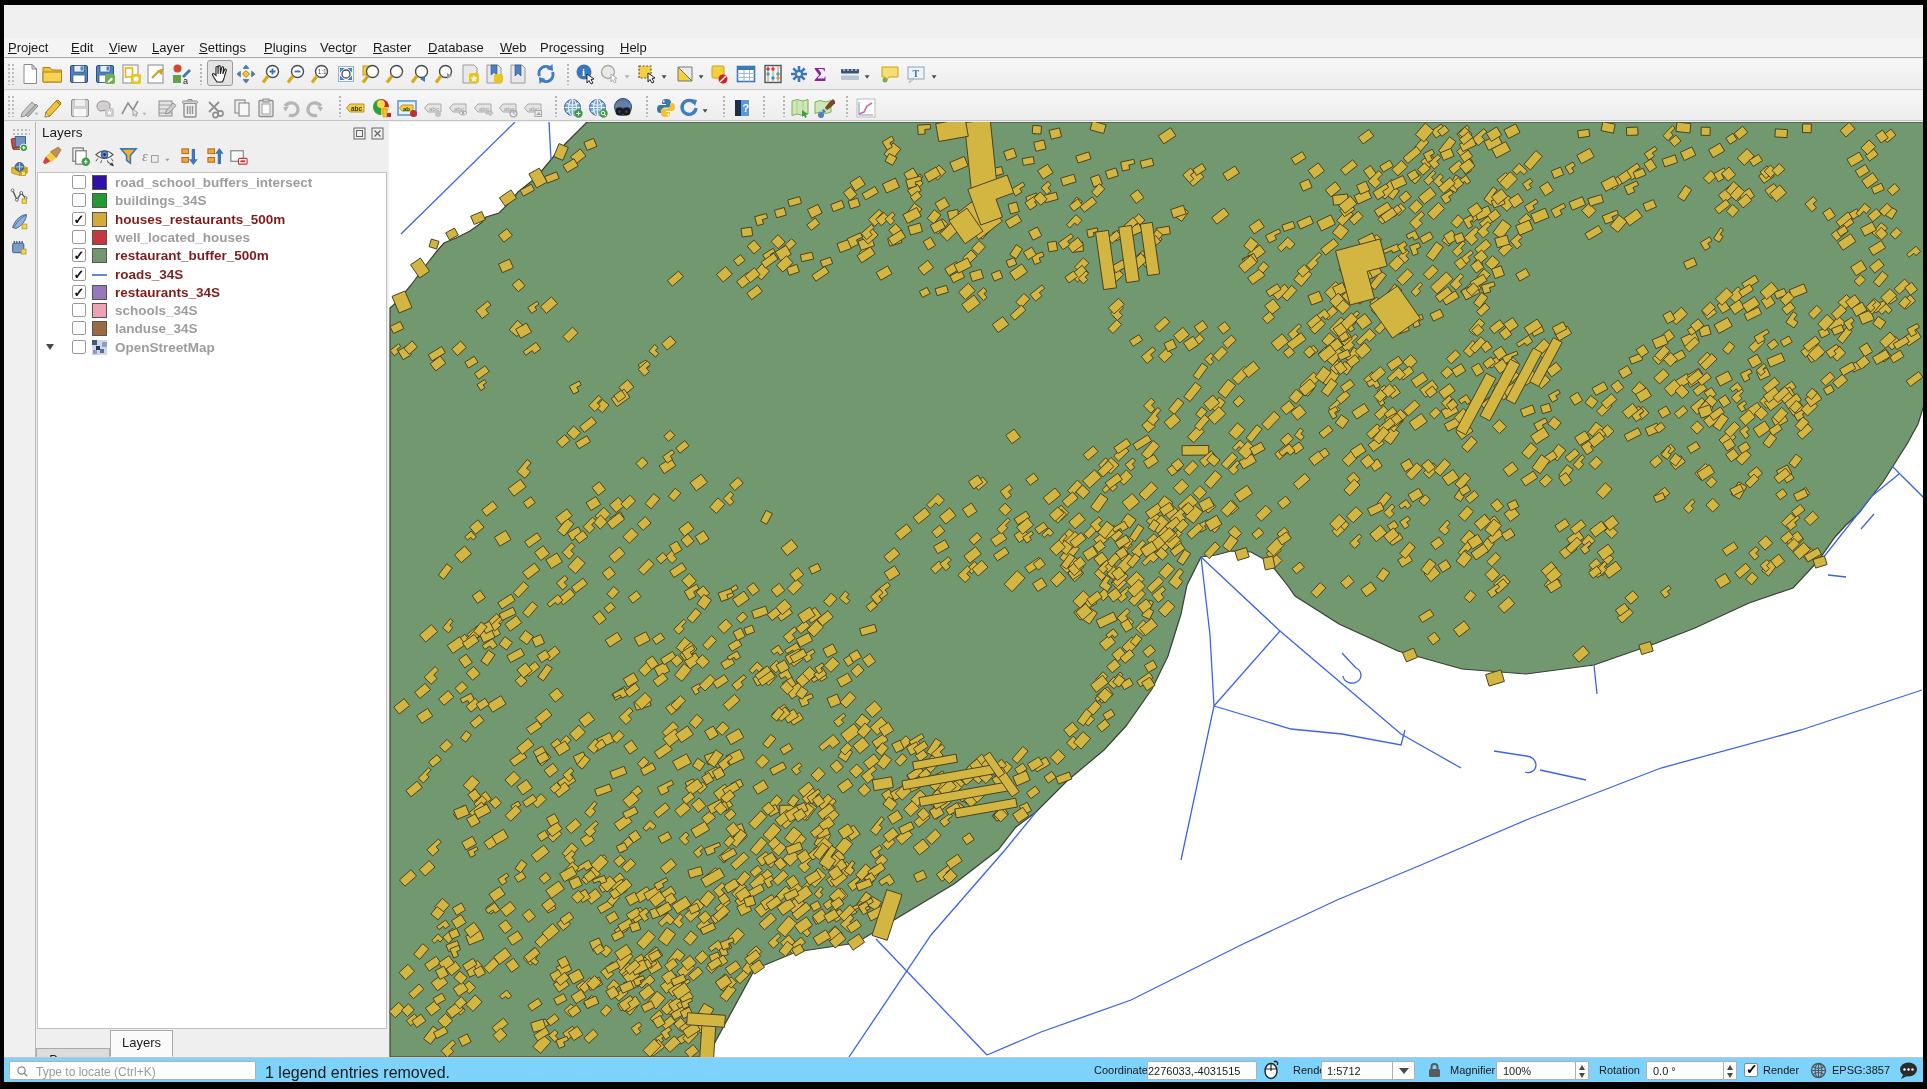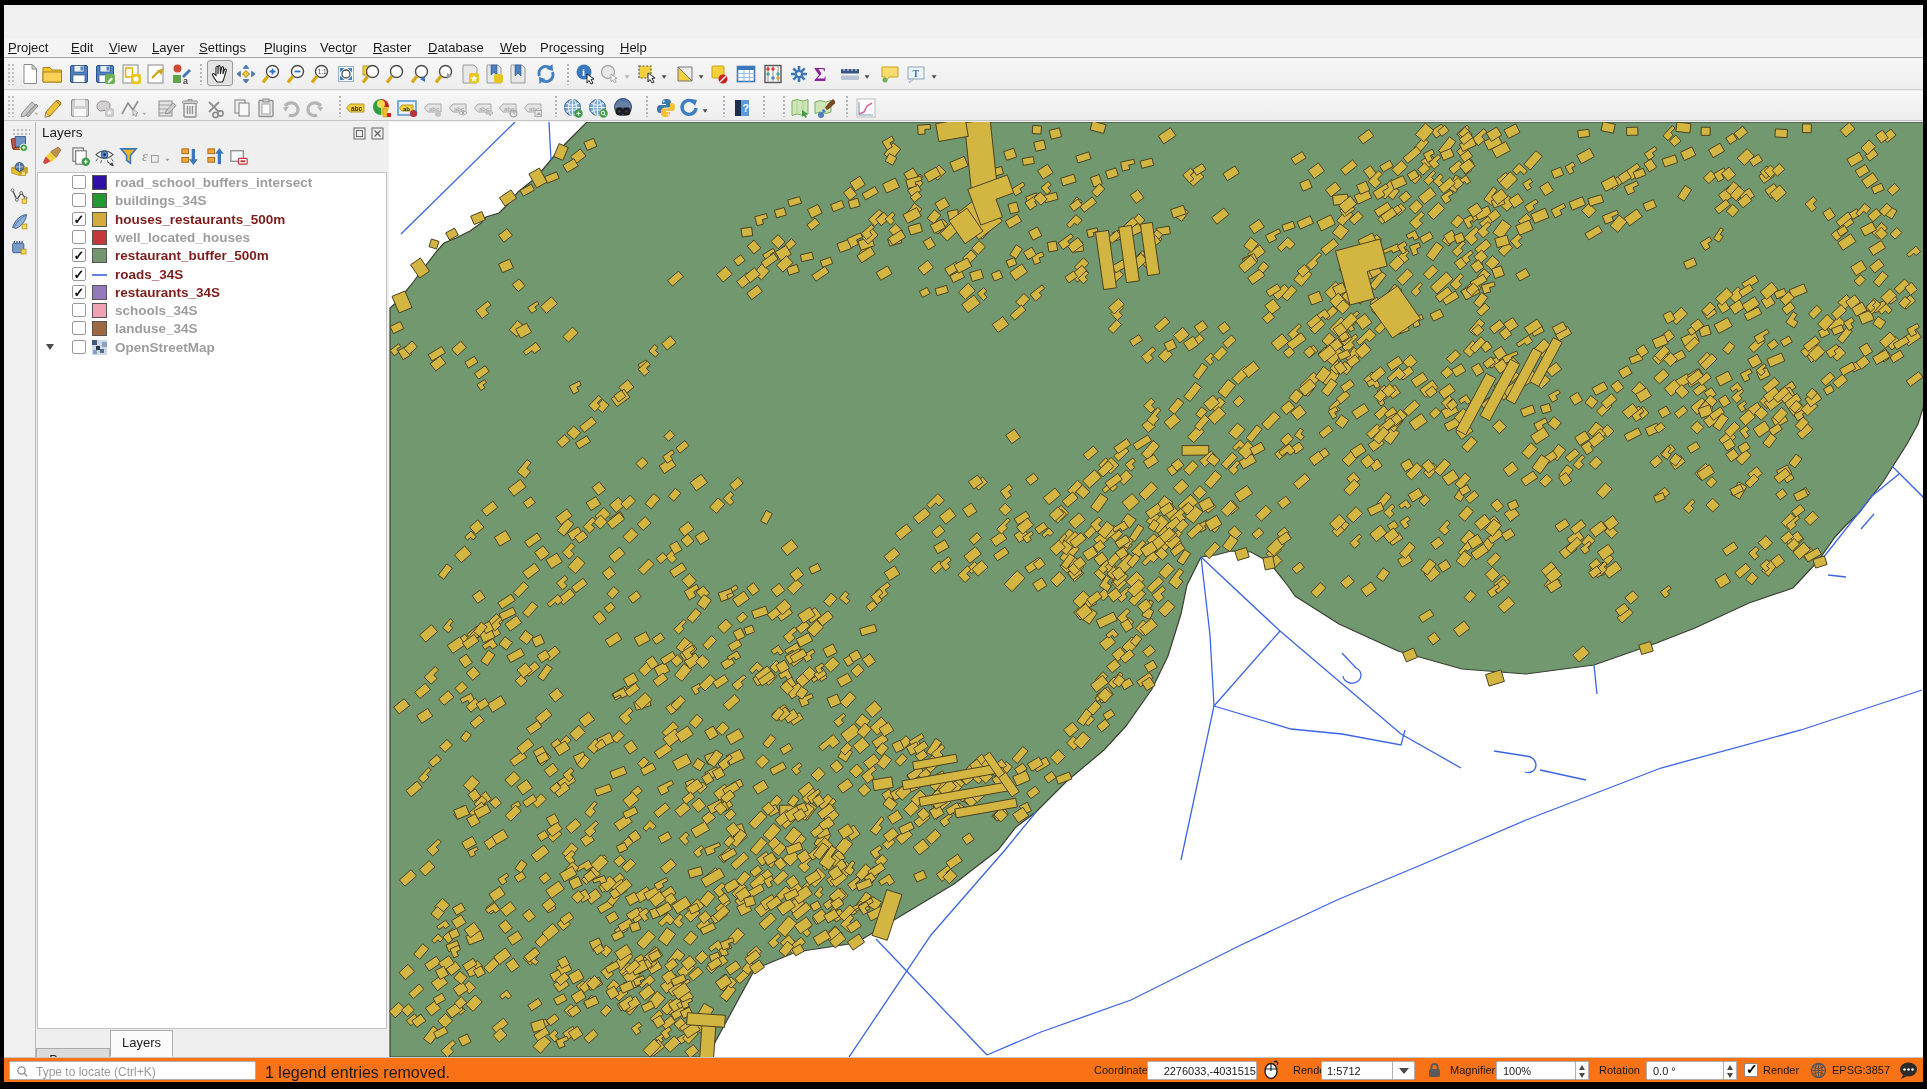--- a/index.html
+++ b/index.html
@@ -17,21 +17,21 @@
 #leftbar{position:absolute;left:0;top:117px;width:31px;height:932px;background:#f0f0f0;}
 #panel{position:absolute;left:31px;top:117px;width:355px;height:938px;background:#efefef;border-left:1px solid #b9b9b9;}
 #paneltitle{position:absolute;left:6px;top:3px;font-size:13.5px;color:#1c1c1c;}
 #layerlist{position:absolute;left:1px;top:50px;width:350px;height:857px;background:#fff;border:1px solid #c2c2c2;}
 .lrow{position:absolute;left:11px;width:100%;height:18px;}
 .cb{position:absolute;left:23px;top:1px;width:14px;height:14px;background:#fff;border:1px solid #9a9a9a;border-radius:2px;font-size:13px;line-height:13px;font-weight:bold;color:#111;text-align:center;}
 .sw{position:absolute;left:43px;top:1px;width:15px;height:15px;border:1px solid #555;}
 .lname{position:absolute;left:66px;top:1px;font-size:13.5px;font-weight:bold;}
 .gray{color:#9d9d9d;}
 .blk{color:#7f1d1d;}
-#statusbar{position:absolute;left:0;top:1052px;width:100%;height:25px;background:#f97316;border-top:1px solid #c6c6c6;}
+#statusbar{position:absolute;left:0;top:1052px;width:100%;height:25px;background:#7dd3fc;border-top:1px solid #c6c6c6;}
 .sbtext{position:absolute;top:6px;font-size:11px;color:#1a1a1a;}
 .sbbox{position:absolute;top:3px;height:19px;background:#fff;border:1px solid #b0b0b0;border-radius:2px;font-size:11px;color:#1a1a1a;}
 .spin{position:absolute;width:13px;height:19px;background:#fff;border:1px solid #b0b0b0;border-left:none;}
 .tab{position:absolute;top:0;height:23px;font-size:13px;color:#222;text-align:center;}
 #map{position:absolute;left:385px;top:117px;width:1534px;height:935px;background:#fff;}
 </style></head><body>
 <div id="win">
     <div id="menubar">
       <div class="menu" style="left:4px"><u>P</u>roject</div>
       <div class="menu" style="left:67px"><u>E</u>dit</div>
@@ -568,21 +568,21 @@
     <div id="statusbar">
       <div class="sbbox" style="left:5px;width:247px;">
         <svg class="abs" style="left:6px;top:3px" width="13" height="13" viewBox="0 0 13 13">
           <circle cx="5.5" cy="5.5" r="3.6" fill="none" stroke="#8a8a8a" stroke-width="1.3"></circle>
           <path d="M8.2 8.2l3 3" stroke="#8a8a8a" stroke-width="1.3"></path>
         </svg>
         <span style="position:absolute;left:26px;top:3px;color:#9a9a9a;font-size:12px">Type to locate (Ctrl+K)</span>
       </div>
       <div class="sbtext" style="left:261px;font-size:16px">1 legend entries removed.</div>
       <div class="sbtext" style="left:1090px">Coordinate</div>
-      <div class="sbbox" style="left:1143px;width:110px;text-align:right;padding-top:3px">2276033,-4031515</div>
+      <div class="sbbox" style="left:1143px;width:110px;text-align:left;padding-top:3px">2276033,-4031515</div>
       <svg class="abs" style="left:1258px;top:2px" width="18" height="20" viewBox="0 0 18 20">
         <ellipse cx="9" cy="11" rx="6" ry="7.5" fill="#fff" stroke="#222" stroke-width="1.4"></ellipse>
         <path d="M9 3.5V11M3 9h12" stroke="#222" stroke-width="1.2"></path>
         <path d="M12 2c2-2 5 1 3 3" fill="none" stroke="#222" stroke-width="1.2"></path>
       </svg>
       <div class="sbtext" style="left:1289px">Render</div>
       <div class="sbbox" style="left:1317px;width:94px;padding:3px 0 0 5px">1:5712</div>
       <div class="abs" style="left:1388px;top:3px;width:22px;height:19px;border-left:1px solid #b0b0b0;">
         <div class="abs" style="left:6px;top:7px;width:0;height:0;border-left:5px solid transparent;border-right:5px solid transparent;border-top:6px solid #4a4a4a"></div>
       </div>

